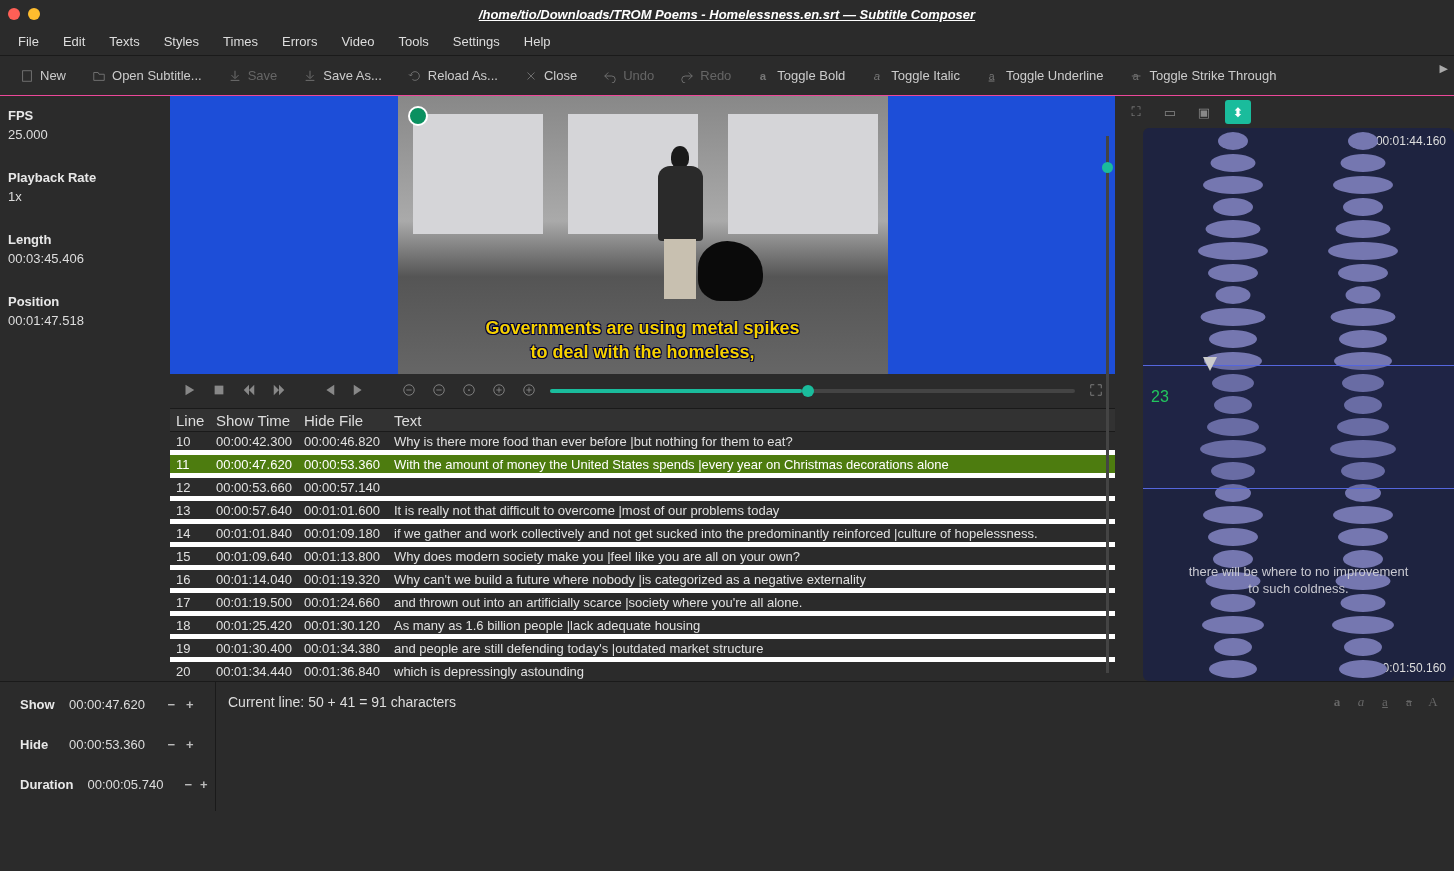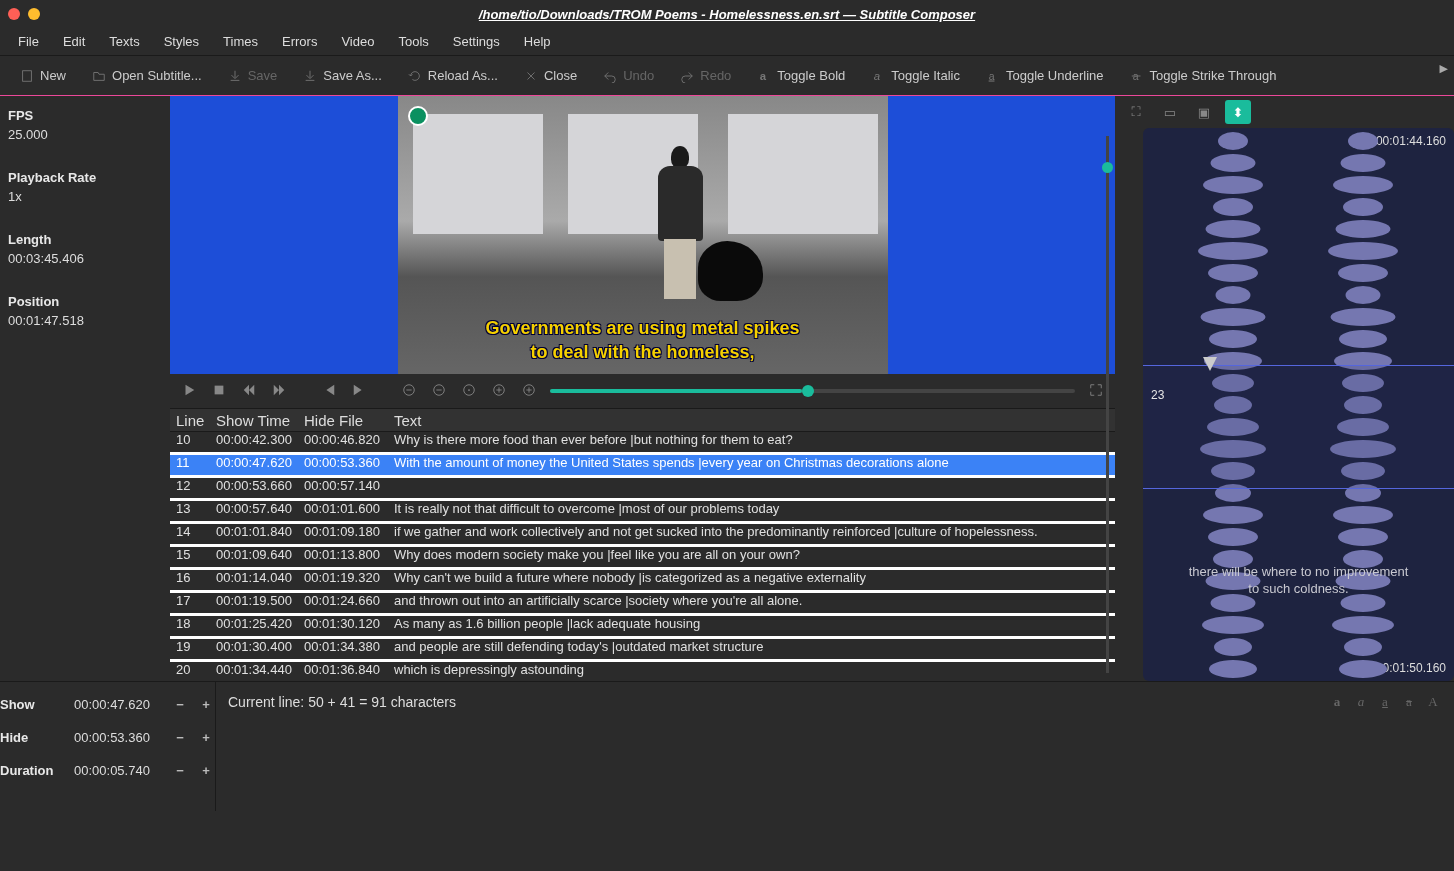--- a/index.html
+++ b/index.html
@@ -139,24 +139,24 @@
 }
 .th { padding: 0 6px; color: #ddd; font-size: 15px; }
 .col-line { width: 40px; }
 .col-show { width: 88px; }
 .col-hide { width: 90px; }
 .col-text { flex: 1; }
 .table-body { overflow-y: auto; height: 248px; }
 .table-row {
   display: flex;
   height: 23px;
-  align-items: flex-start;
-  border-bottom: 3px solid #ffffff;
-}
-.table-row.selected { background: #3b82f6; color: #fff; }
+  align-items: center;
+  border-bottom: 5px solid #ffffff;
+}
+.table-row.selected { background: #4d7c0f; color: #fff; }
 .td { padding: 0 6px; font-size: 13px; white-space: nowrap; overflow: hidden; text-overflow: ellipsis; }
 .right-panel {
   width: 339px;
   display: flex;
   flex-direction: column;
 }
 .wave-toolbar {
   height: 32px;
   display: flex;
   align-items: center;
@@ -183,21 +183,21 @@
   position: absolute;
   left: 0;
   right: 0;
   top: 237px;
   height: 124px;
   border-top: 1px solid #5566dd;
   border-bottom: 1px solid #5566dd;
   background: rgba(40,50,100,0.15);
 }
 .wave-playhead-marker { position: absolute; top: 229px; left: 60px; width: 14px; height: 14px; background: #ccc; clip-path: polygon(0 0, 100% 0, 50% 100%); }
-.wave-region-label { position: absolute; top: 260px; left: 8px; color: #e5e5e5; font-size: 12px; }
+.wave-region-label { position: absolute; top: 260px; left: 8px; color: #22c55e; font-size: 16px; }
 .wave-text {
   position: absolute;
   top: 436px;
   left: 0;
   right: 0;
   text-align: center;
   color: #c8c8d0;
   font-size: 13px;
   line-height: 1.3;
 }
@@ -205,24 +205,24 @@
 .wave-column.c1 { left: 45px; }
 .wave-column.c2 { left: 175px; }
 .wave-blob { position: absolute; left: 50%; transform: translateX(-50%); background: #7577b0; border-radius: 50%; }
 .bottom-area {
   height: 130px;
   display: flex;
   border-top: 1px solid #1a1a1a;
 }
 .time-controls {
   width: 215px;
-  padding: 12px 0;
+  padding: 12px 20px;
   display: flex;
   flex-direction: column;
-  gap: 12px;
+  gap: 19px;
 }
 .time-row { display: flex; align-items: center; gap: 8px; }
 .time-label { width: 60px; font-weight: bold; color: #e8e8e8; }
 .time-input {
   width: 95px;
   padding: 3px 6px;
   background: #2b2b2b;
   color: #ddd;
   font-family: inherit;
   font-size: 13px;

